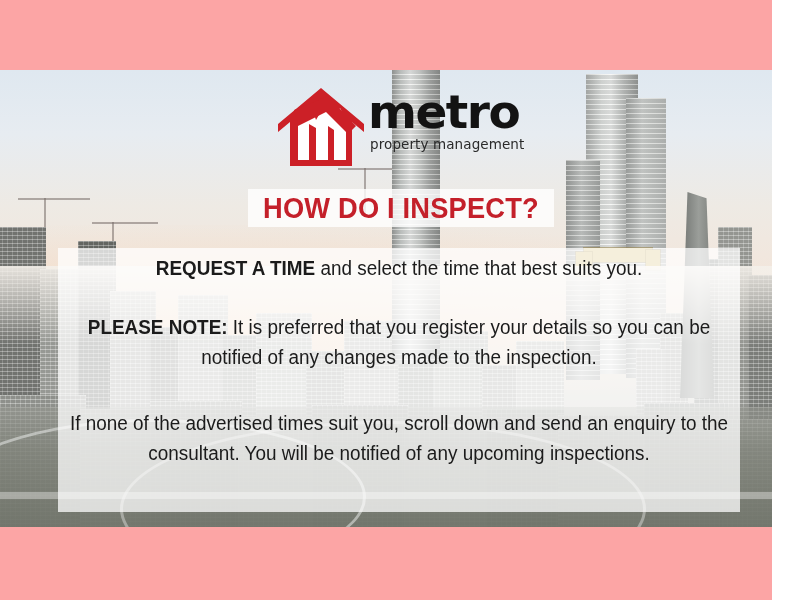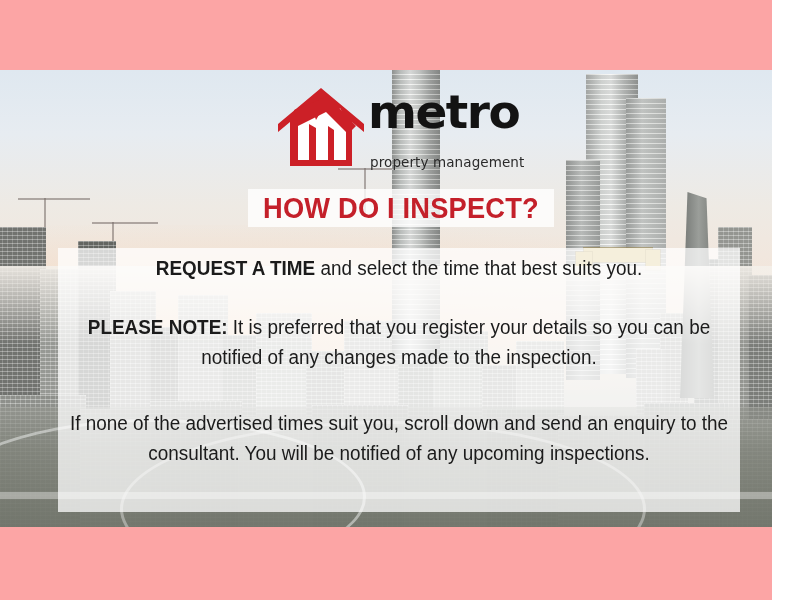--- a/index.html
+++ b/index.html
@@ -169,21 +169,21 @@
     line-height: 48px;
     letter-spacing: -1.5px;
     color: #131313;
   }
   #logo-sub {
     font-family: "DejaVu Sans", sans-serif;
     font-size: 13.5px;
     line-height: 15px;
     letter-spacing: 0.1px;
     color: #2a2a2a;
-    margin-top: 19px;
+    margin-top: 1px;
     margin-left: 2px;
   }
 
   
   #headline-band {
     position: absolute;
     left: 248px;
     top: 189px;
     width: 306px;
     height: 38px;

